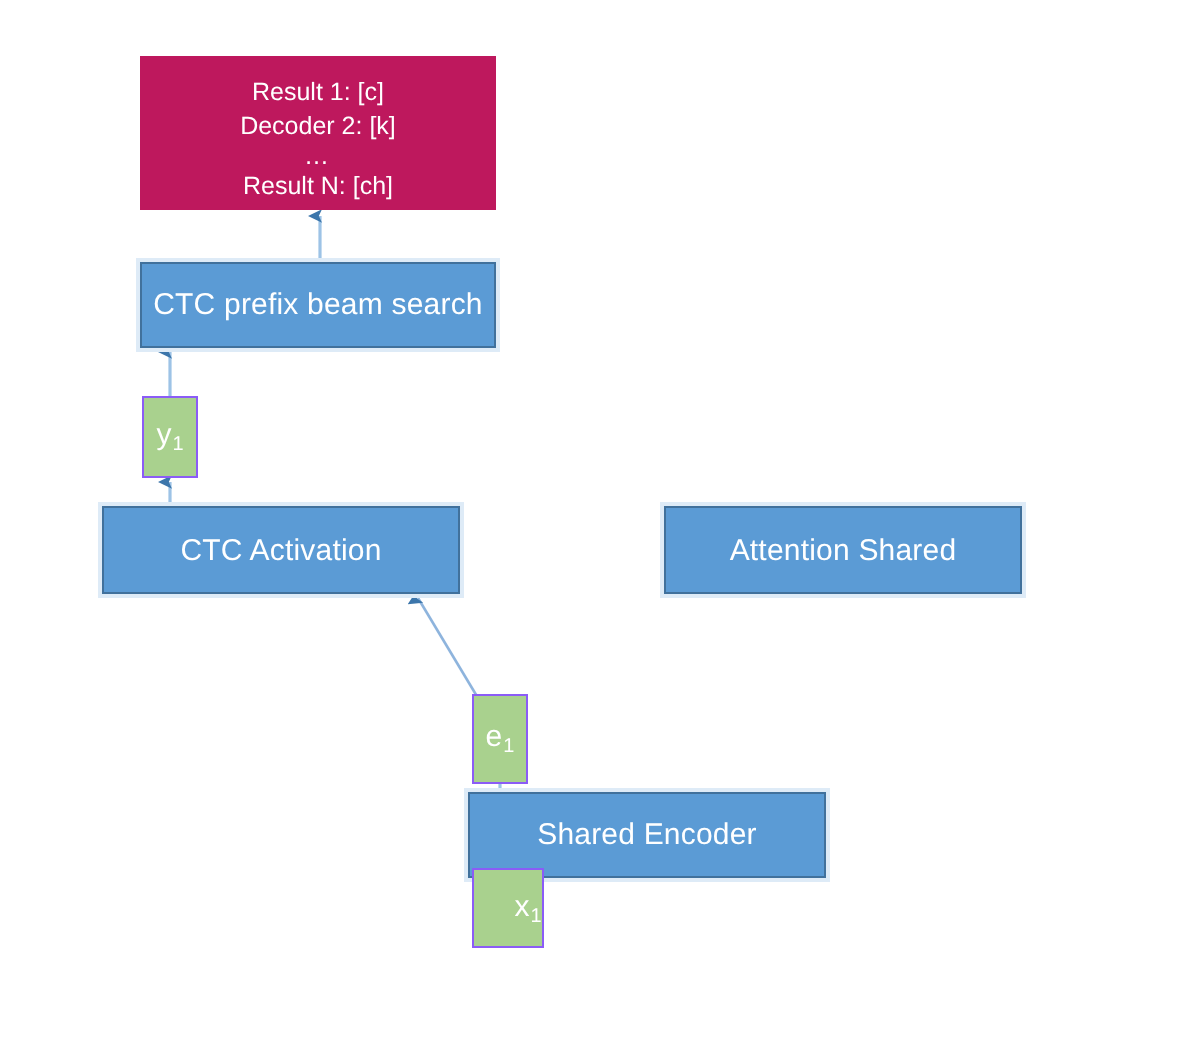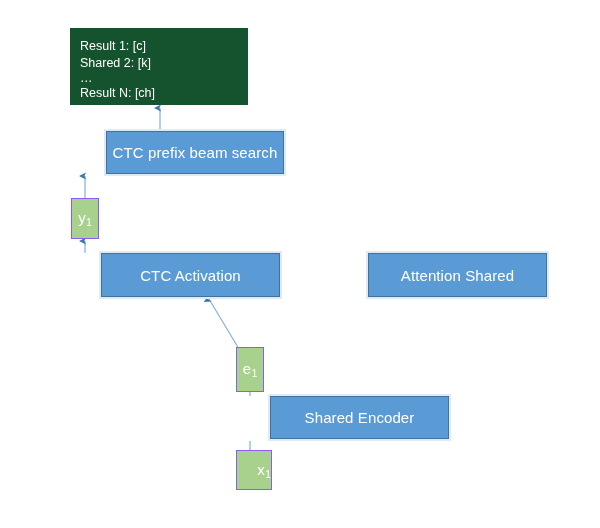--- a/index.html
+++ b/index.html
@@ -29,38 +29,37 @@
     color: #ffffff;
     text-align: center;
   }
   
   .blue {
     background: #5b9bd5;
     border: 1px solid #41719c;
     box-shadow: 0 0 0 2px #deebf7;
     font-size: 15px;
     letter-spacing: 0.1px;
-    margin-left: 36px;
   }
   
   .green {
     background: #a9d18e;
     border: 1px solid #8b5cf6;
     font-size: 15px;
   }
   
   .results {
-    background: #14532d;
+    background: #be185d;
     border: none;
     display: block;
     padding: 10px 10px 8px 10px;
     font-size: 12.5px;
     line-height: 17px;
     color: #ffffff;
-    text-align: left;
+    text-align: center;
   }
   .results .line {
     white-space: nowrap;
   }
   .results .ellipsis {
     font-size: 12.5px;
     line-height: 13px;
     letter-spacing: 1.5px;
   }
   .sub {
@@ -108,46 +107,46 @@
       <line x1="250" y1="396" x2="250" y2="391" stroke="#9dc3e6" stroke-width="1.6"></line>
     </g>
 
     <g>
       <line x1="250" y1="454" x2="250" y2="441" stroke="#9dc3e6" stroke-width="1.6"></line>
     </g>
   </svg>
 
   <div class="node results" style="left:70px; top:28px; width:178px; height:77px;">
     <div class="line">Result 1: [c]</div>
-    <div class="line">Shared 2: [k]</div>
+    <div class="line">Decoder 2: [k]</div>
     <div class="line ellipsis">…</div>
     <div class="line">Result N: [ch]</div>
   </div>
 
   <div class="node blue" style="left:70px; top:131px; width:178px; height:43px;">
     <span>CTC prefix beam search</span>
   </div>
 
   <div class="node green" style="left:71px; top:198px; width:28px; height:41px;">
     <span><span>y</span><span class="sub">1</span></span>
   </div>
 
-  <div class="node blue" style="left:65px; top:253px; width:179px; height:44px;">
+  <div class="node blue" style="left:51px; top:253px; width:179px; height:44px;">
     <span>CTC Activation</span>
   </div>
 
   <div class="node blue" style="left:332px; top:253px; width:179px; height:44px;">
     <span>Attention Shared</span>
   </div>
 
   <div class="node green" style="left:236px; top:347px; width:28px; height:45px;">
     <span><span>e</span><span class="sub">1</span></span>
   </div>
 
   <div class="node blue" style="left:234px; top:396px; width:179px; height:43px;text-align:right;">
     <span>Shared Encoder</span>
   </div>
 
-  <div class="node green" style="left:236px; top:450px; width:36px; height:40px;padding-left:20px;">
+  <div class="node green" style="left:236px; top:434px; width:36px; height:40px;padding-left:20px;">
     <span><span>x</span><span class="sub">1</span></span>
   </div>
 
 </div>
 
 </body></html>

